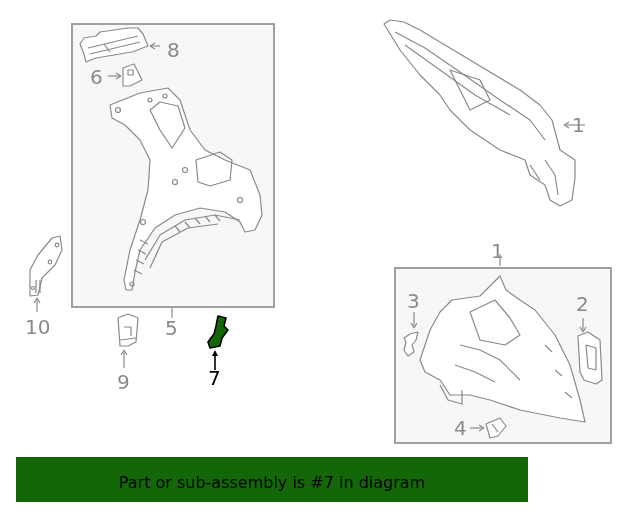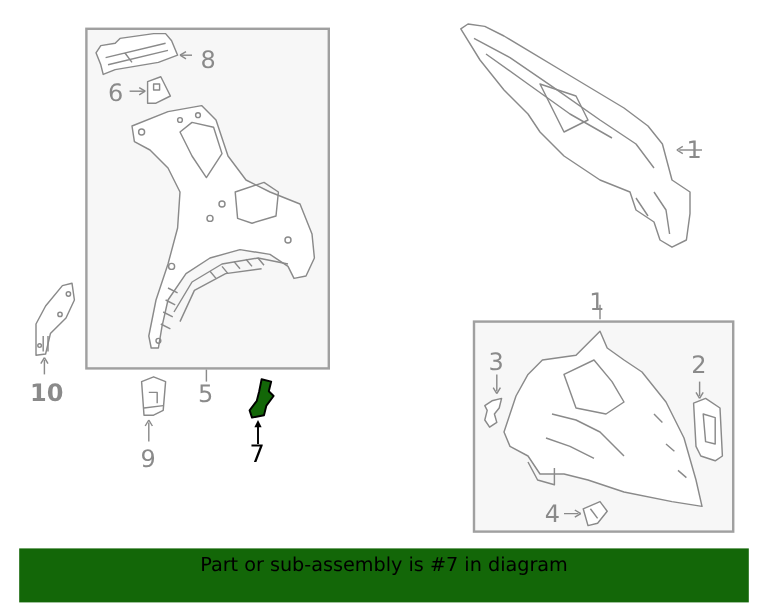--- a/index.html
+++ b/index.html
@@ -11,23 +11,23 @@
     .box {
       position: absolute; background: #f7f7f7; border: 2px solid #a0a0a0; box-sizing: border-box;
     }
     .callout {
       position: absolute; color: #8a8a8a; font-size: 20px; line-height: 20px;
       font-family: "DejaVu Sans", sans-serif;
     }
     .callout.active { color: #000000; }
     svg.art { position: absolute; left: 0; top: 0; }
     .banner {
-      position: absolute; left: 16px; top: 457px; width: 608px; height: 45px;
+      position: absolute; left: 16px; top: 457px; width: 512px; height: 45px;
       background: #136708; color: #000000; text-align: center;
-      font-size: 16px; line-height: 19px; padding-top: 4px; box-sizing: border-box;
+      font-size: 16px; line-height: 19px; padding-top: 16px; box-sizing: border-box;
       font-family: "DejaVu Sans", sans-serif;
     }
     .banner div { white-space: nowrap; }
   </style>
 </head>
 <body>
 
 <div class="stage">
 
   <div class="box" style="left:71px; top:23px; width:204px; height:285px;"></div>
@@ -136,19 +136,19 @@
 
   <div class="callout" style="left:491px; top:241px;">1</div>
   <div class="callout" style="left:576px; top:294px;">2</div>
   <div class="callout" style="left:407px; top:291px;">3</div>
   <div class="callout" style="left:454px; top:418px;">4</div>
   <div class="callout" style="left:165px; top:318px;">5</div>
   <div class="callout" style="left:90px; top:67px;">6</div>
   <div class="callout active" style="left:208px; top:368px;">7</div>
   <div class="callout" style="left:167px; top:40px;">8</div>
   <div class="callout" style="left:117px; top:372px;">9</div>
-  <div class="callout" style="left:25px; top:317px;font-weight:bold;">10</div>
+  <div class="callout" style="left:25px; top:317px;">10</div>
   <div class="callout" style="left:572px; top:115px;">1</div>
 
   <div class="banner">
     <div>Part or sub-assembly is #7 in diagram</div>
   </div>
 </div>
 
 </body></html>

